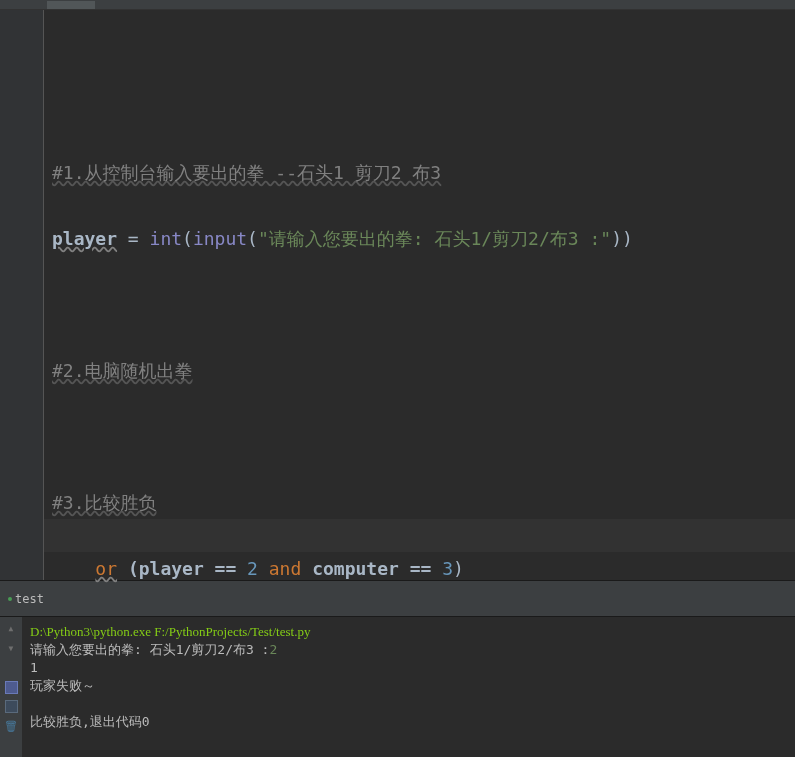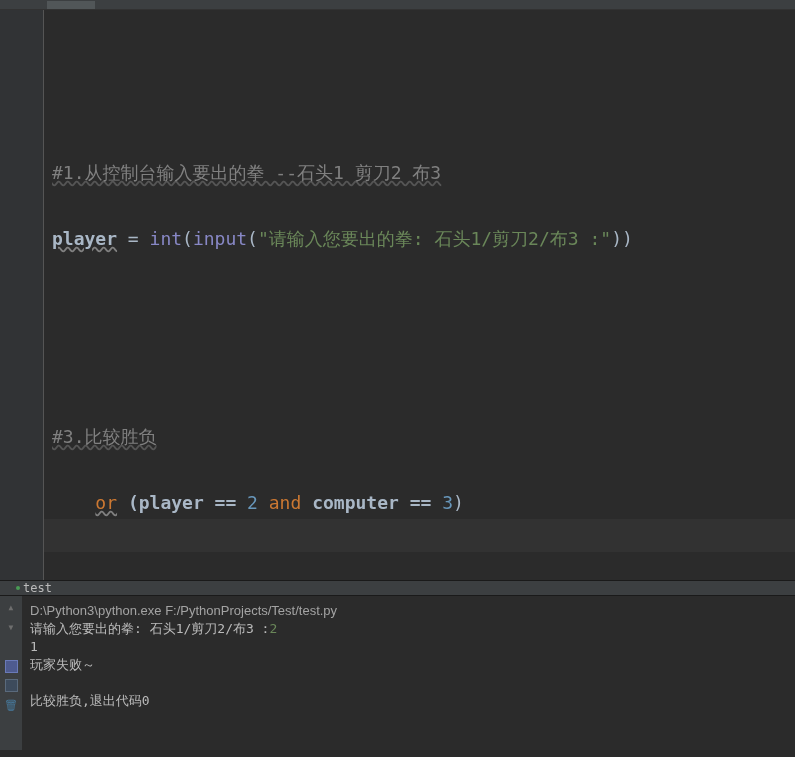--- a/index.html
+++ b/index.html
@@ -103,26 +103,26 @@
       color: #a9b7c6;
     }
     .warn {
       text-decoration: underline;
       text-decoration-style: wavy;
       text-decoration-color: #808080;
     }
     
     .terminal-header {
       background: #3c3f41;
-      height: 16px;
+      height: 37px;
       border-top: 1px solid #1a1a1a;
       border-bottom: 1px solid #1a1a1a;
       display: flex;
       align-items: center;
-      padding-left: 16px;
+      padding-left: 8px;
       font-size: 12px;
       color: #bbbbbb;
     }
     .terminal-tab-icon {
       width: 4px;
       height: 4px;
       background: #499c54;
       border-radius: 50%;
       margin-right: 3px;
     }
@@ -156,42 +156,43 @@
     .trash-icon::before { content: '🗑'; color: #477a9e; font-size: 11px;}
     .terminal-output {
       flex: 1;
       padding: 6px 8px;
       font-size: 13px;
       line-height: 18px;
       color: #bbbbbb;
       white-space: pre;
     }
     .path-text {
-      color: #a3a3a3;
-      font-family: Liberation Sans, sans-serif;
+      color: #84cc16;
+      font-family: Liberation Serif, serif;
     }
     .user-input {
       color: #6a8759;
     }
   </style>
 </head>
 <body>
 
 <div class="top-bar">
   <div class="tab-marker"></div>
 </div>
 
 <div class="editor-container">
   <div class="gutter"></div>
   <div class="code-area">
     <div class="highlighted-line"></div>
     <div class="code-content">
 <div class="line"><span class="comment">#1.从控制台输入要出的拳 --石头1 剪刀2 布3</span></div>
 <div class="line"><span class="identifier warn">player</span><span class="operator"> = </span><span class="builtin">int</span><span class="paren">(</span><span class="builtin">input</span><span class="paren">(</span><span class="string">"请输入您要出的拳: 石头1/剪刀2/布3 :"</span><span class="paren">))</span></div>
 <div class="line"></div>
+<div class="line"><span class="comment">#2.电脑随机出拳</span></div>
 <div class="line"></div>
 <div class="line"><span class="comment">#3.比较胜负</span></div>
 <div class="line">    <span class="keyword-uw">or</span><span class="identifier"> (player == </span><span class="number">2</span><span> </span><span class="keyword">and</span><span class="identifier"> computer == </span><span class="number">3</span><span class="paren">)</span></div>
 
 
 
 
 
 
     </div>

